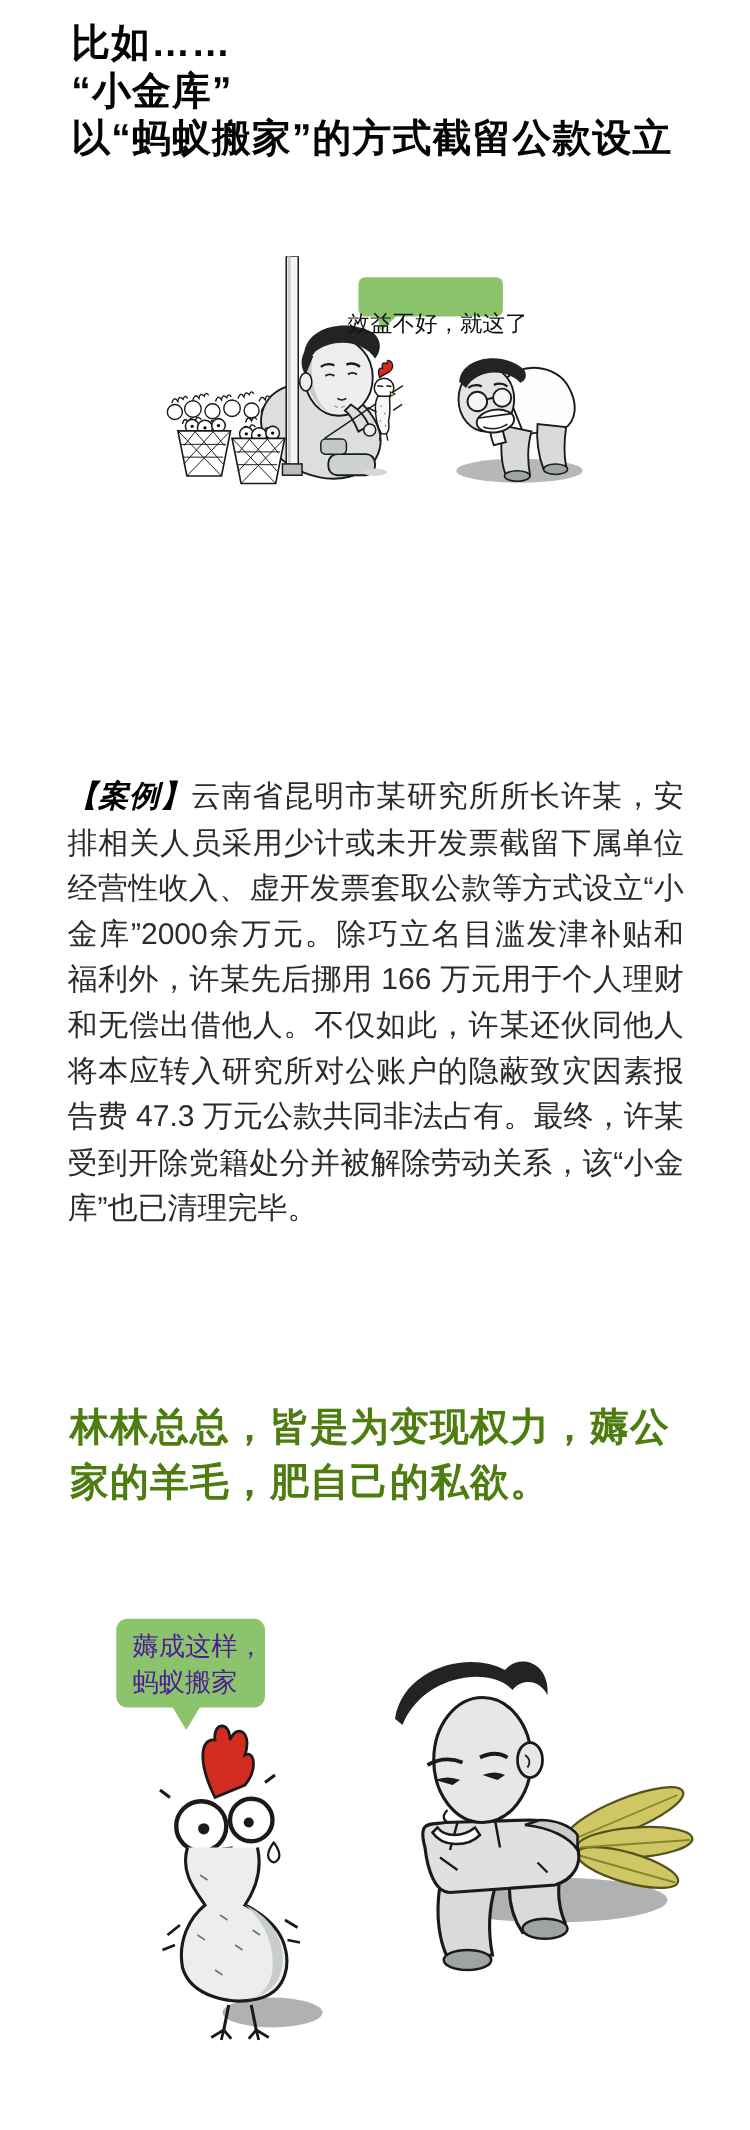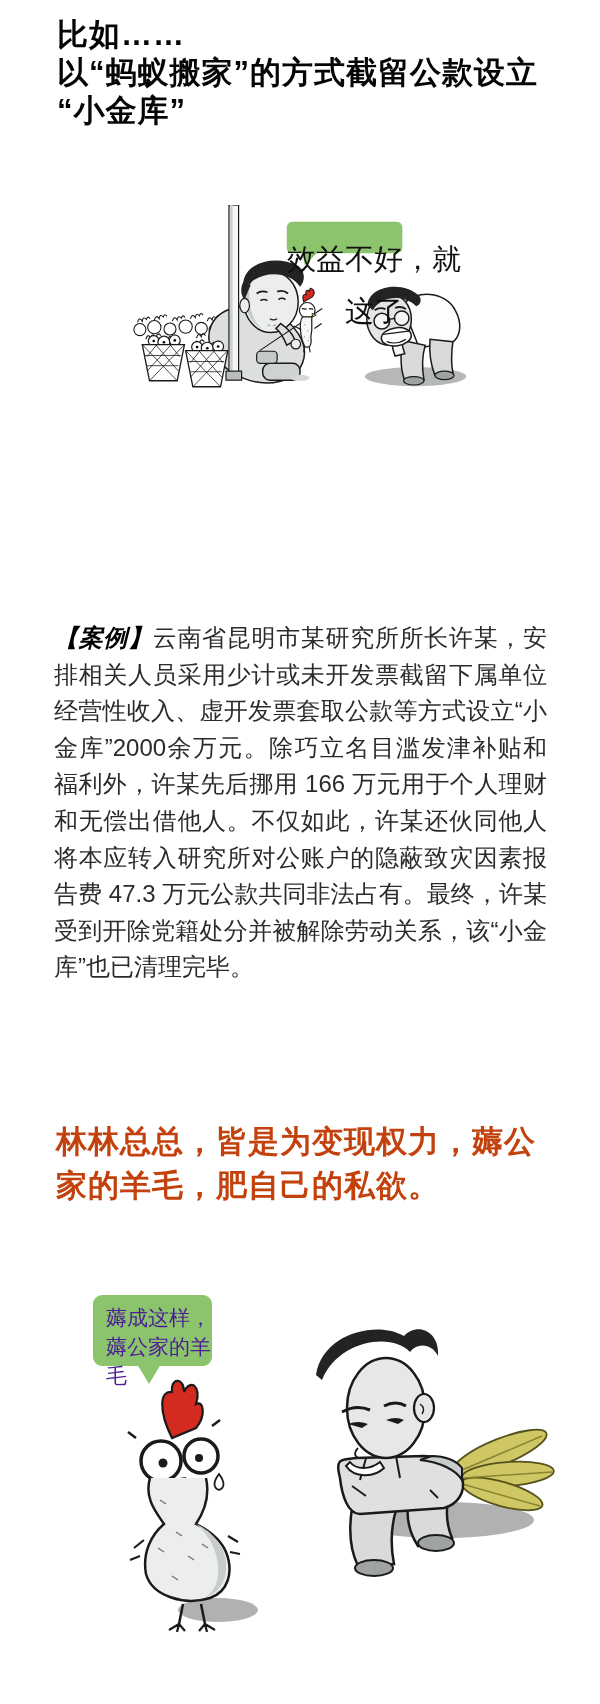--- a/index.html
+++ b/index.html
@@ -2,39 +2,39 @@
 <html><head>
 <meta charset="utf-8">
 <style>
   html,body{margin:0;padding:0;background:#fff;}
   #page{position:relative;width:600px;height:1704px;background:#fff;overflow:hidden;
         font-family:"Liberation Sans","DejaVu Sans",sans-serif;color:#000;}
   .abs{position:absolute;}
   #heading{left:57px;top:16px;font-size:31px;line-height:38px;font-weight:900;
            letter-spacing:1px;color:#050505;}
   #bubble1-text{left:278px;top:233px;width:192px;height:52px;line-height:52px;
-                text-align:center;font-size:29px;color:#101010;}
+                font-size:18px;color:#101010;}
   #case-p{left:54px;top:620px;width:493px;font-size:24px;line-height:36.6px;
           text-align:justify;color:#2b2b2b;margin:0;}
   #case-p b{color:#000;font-style:italic;}
   #statement{left:56px;top:1120px;width:508px;font-size:31px;line-height:44px;
-             font-weight:900;letter-spacing:1px;color:#c2410c;}
+             font-weight:900;letter-spacing:1px;color:#4d7c0f;}
   #bubble2-text{left:93px;top:1295px;width:120px;height:72px;padding:8px 0 0 13px;
                 font-size:21px;line-height:29px;color:#4c1d95;box-sizing:border-box;}
   svg{display:block;}
 </style>
 </head>
 <body>
 
 <div id="page">
 
   <div id="heading" class="abs">
     <div>比如……</div>
+    <div>“小金库”</div>
     <div>以“蚂蚁搬家”的方式截留公款设立</div>
-    <div>“小金库”</div>
   </div>
 
   <svg class="abs" style="left:0;top:205px" width="600" height="310" viewBox="0 205 600 515">
 
     <g>
       <rect x="278" y="233" width="192" height="52" rx="9" fill="#8cc46e"></rect>
       <polygon points="303,283 330,283 308,305" fill="#8cc46e"></polygon>
     </g>
 
     <g fill="#ffffff" stroke="#1a1a1a" stroke-width="1.8">
@@ -207,16 +207,16 @@
       <path d="M420,1404 q6,4 2,10" stroke="#1a1a1a" stroke-width="1.5" fill="none"></path>
       <path d="M342,1412 Q356,1404 370,1410 M384,1406 Q396,1400 406,1406" fill="none" stroke="#1a1a1a" stroke-width="3"></path>
       <path d="M348,1424 Q358,1420 368,1424 L362,1428 Z" fill="#1a1a1a"></path>
       <path d="M386,1420 Q396,1416 404,1420 L398,1424 Z" fill="#1a1a1a"></path>
       <path d="M358,1448 Q352,1454 358,1458" fill="none" stroke="#1a1a1a" stroke-width="1.8"></path>
       <path d="M346,1466 C354,1478 374,1478 384,1468 L380,1462 C370,1470 356,1470 350,1462 Z" fill="#ffffff" stroke="#1a1a1a" stroke-width="2"></path>
     </g>
   </svg>
   <div id="bubble2-text" class="abs">
     <div>薅成这样，</div>
-    <div>薅公家的羊毛</div>
+    <div>蚂蚁搬家</div>
   </div>
 
 </div>
 
 </body></html>

